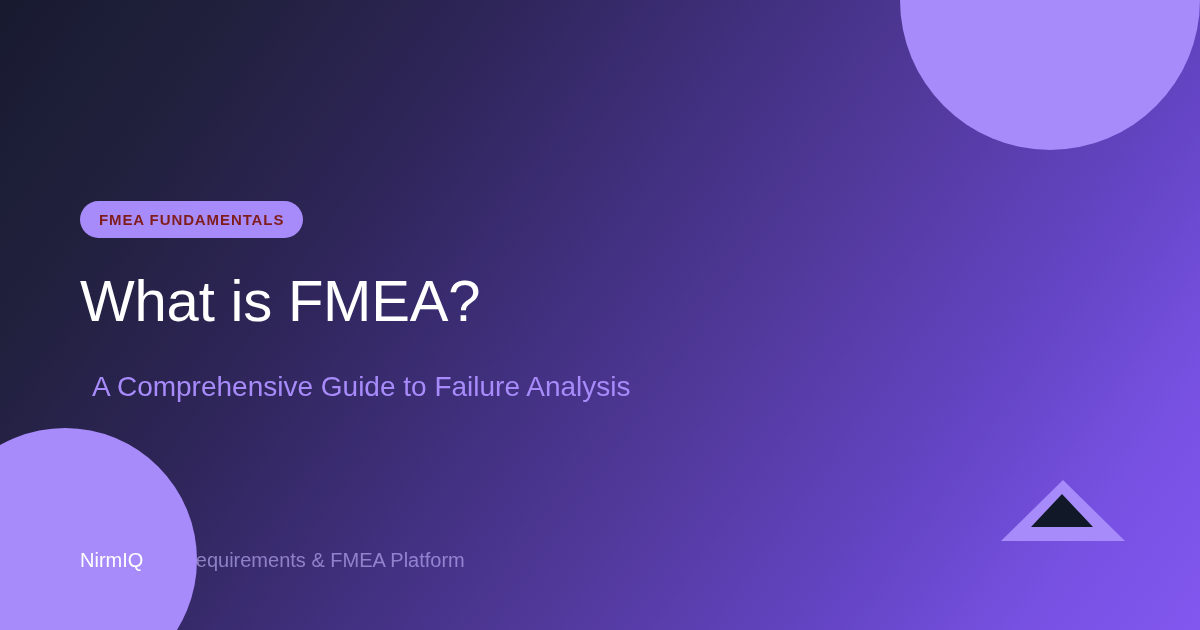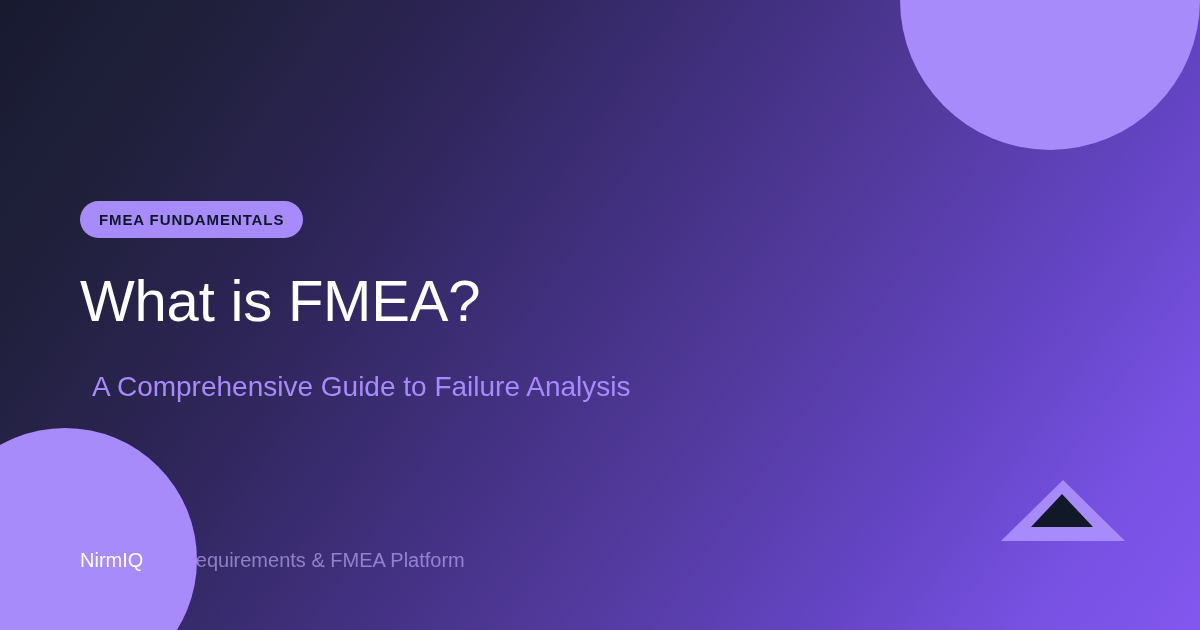--- a/index.html
+++ b/index.html
@@ -82,21 +82,21 @@
     position: absolute;
     left: 0;
     top: 201px;
     height: 37px;
     box-sizing: border-box;
     display: inline-flex;
     align-items: center;
     padding: 0 19px;
     border-radius: 999px;
     background: #a78bfa;
-    color: #0f172a;
+    color: #7f1d1d;
     font-size: 15px;
     font-weight: bold;
     letter-spacing: 0.9px;
     white-space: nowrap;
     line-height: 1;
   }
 
   .title {
     position: absolute;
     left: 0;

